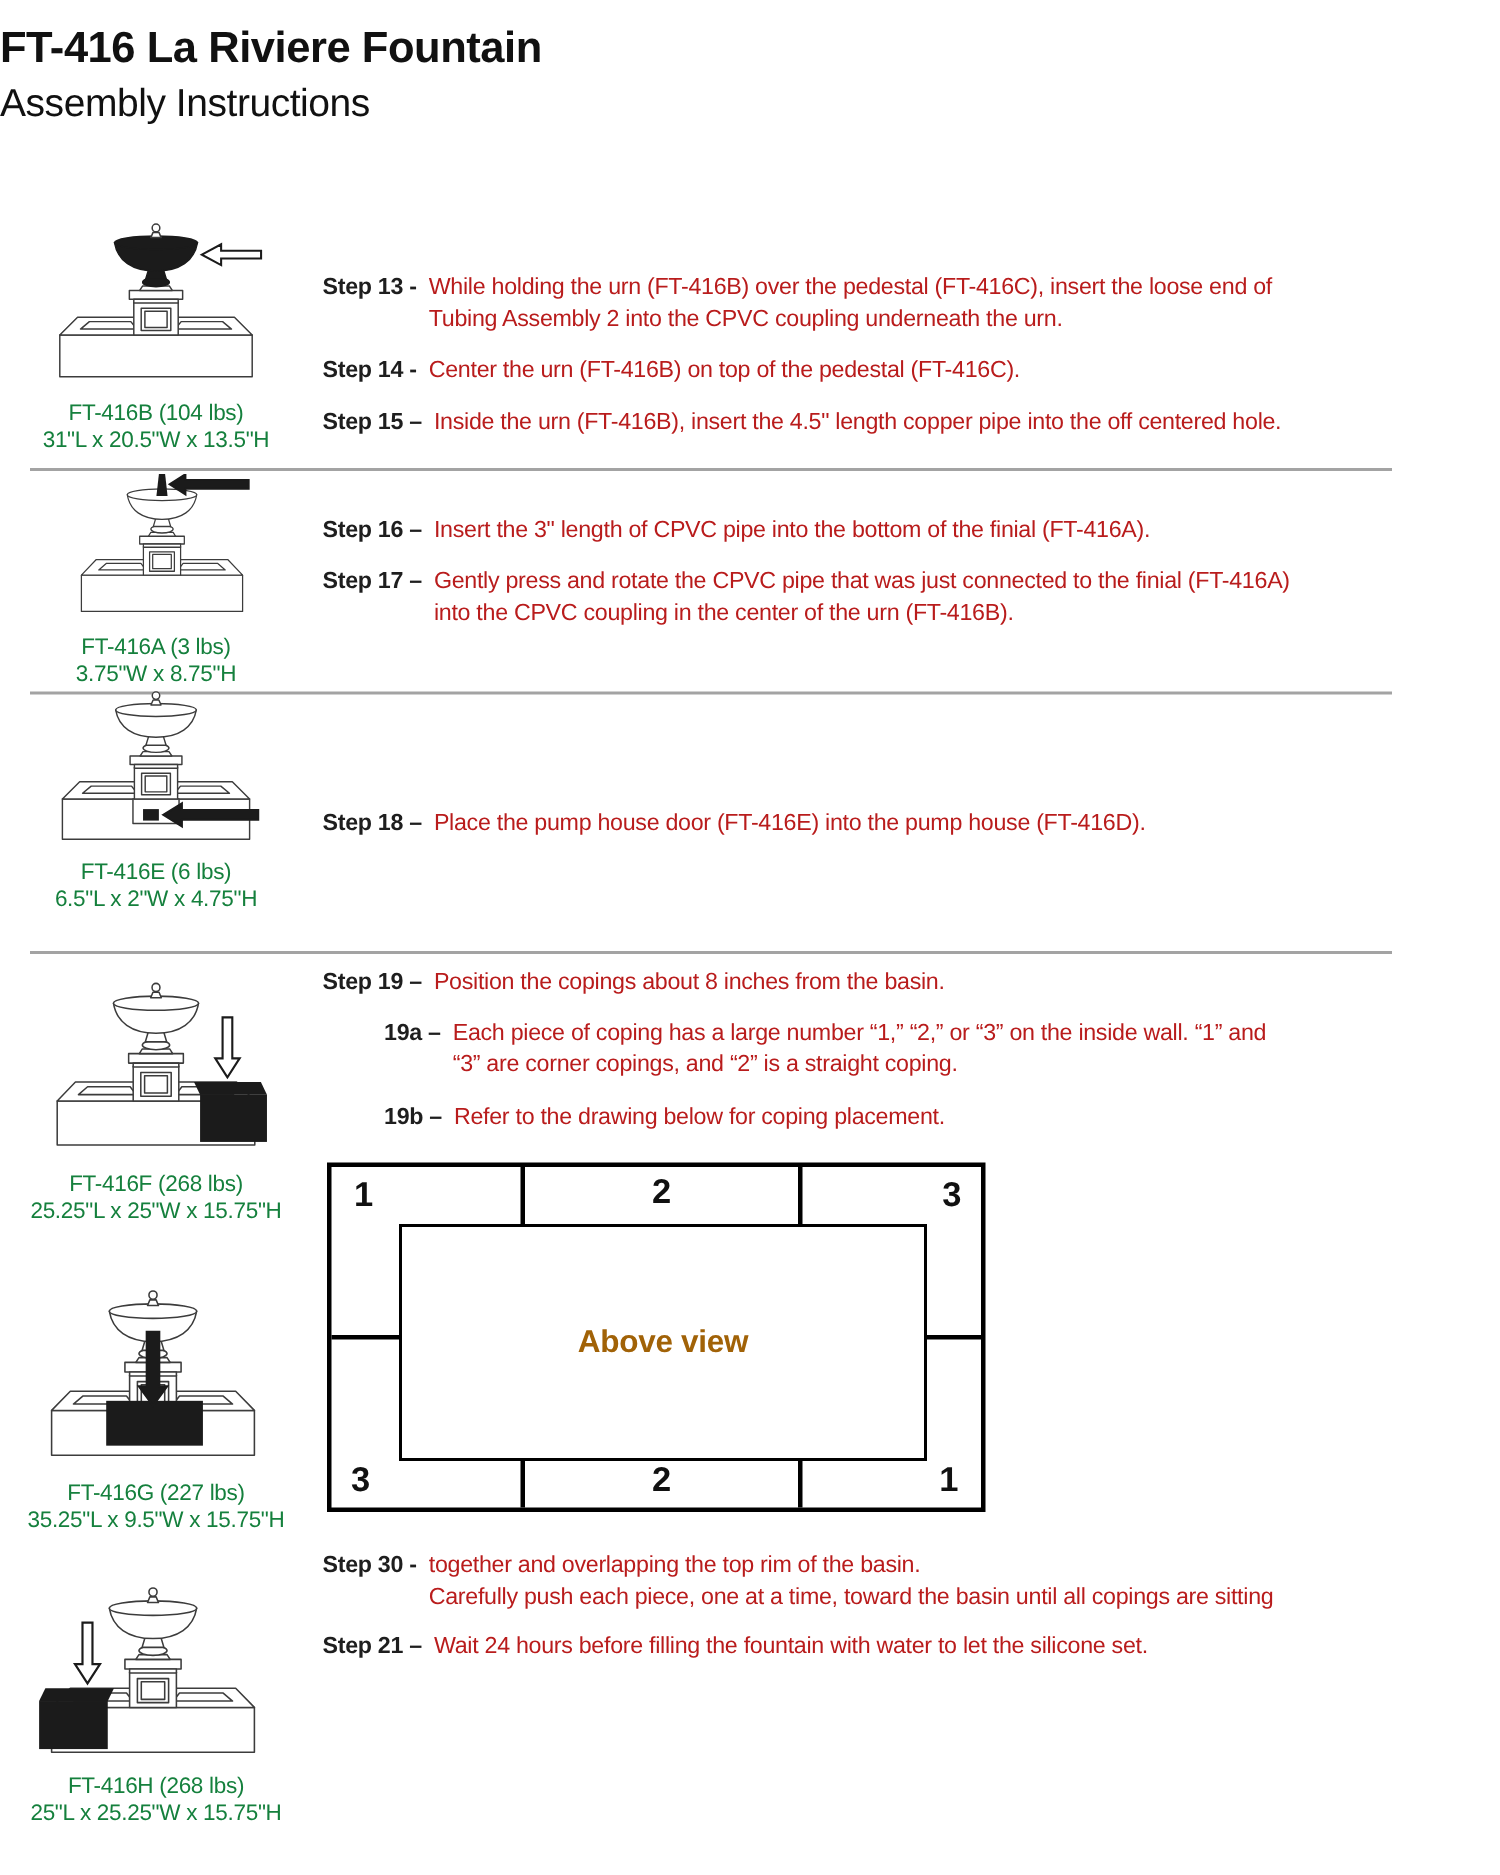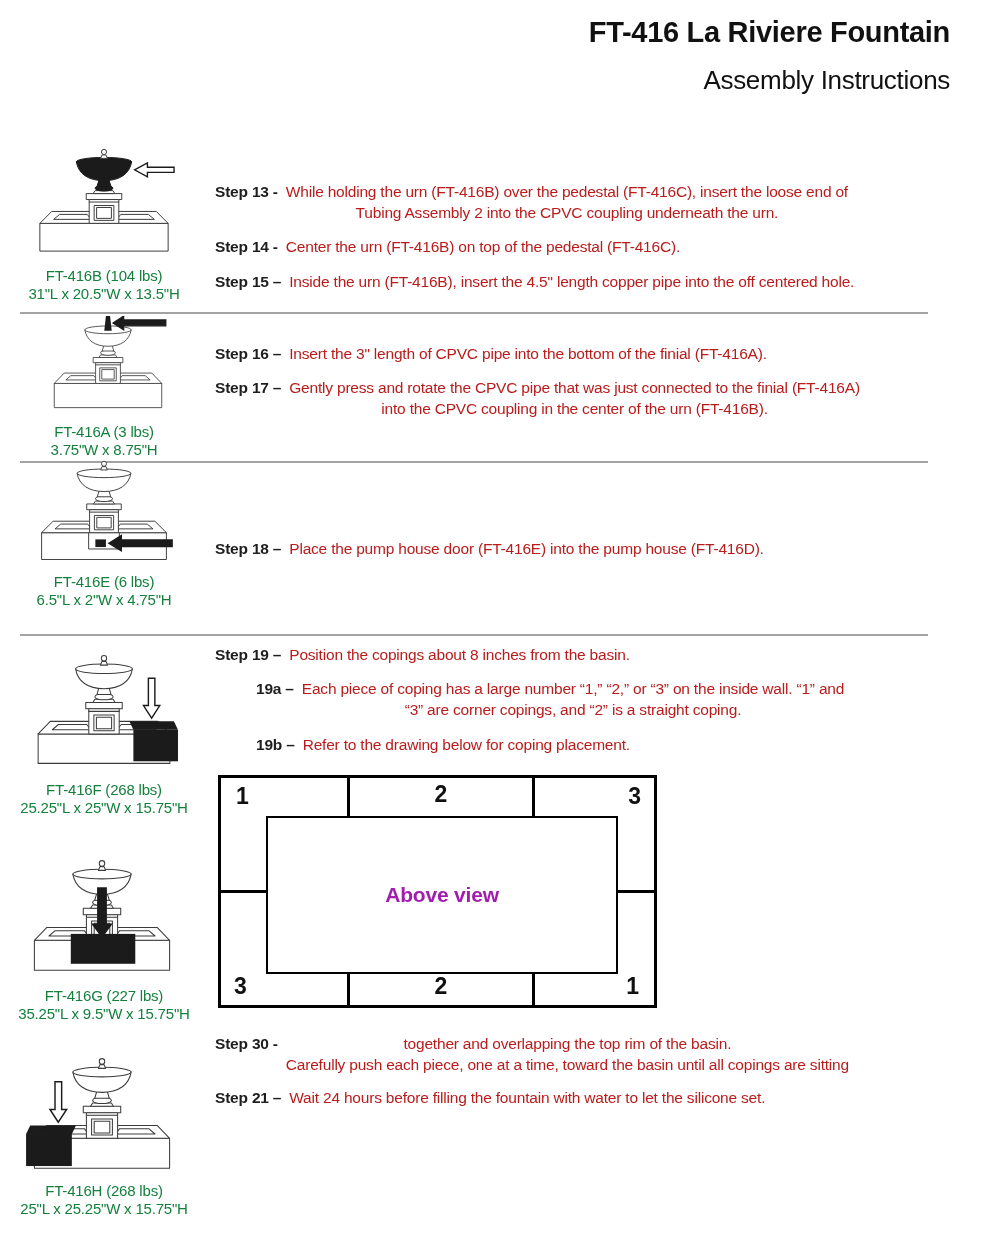--- a/index.html
+++ b/index.html
@@ -1,28 +1,28 @@
 <!DOCTYPE html>
 <html><head>
 <meta charset="utf-8">
 <style>
   html,body{margin:0;padding:0;background:#ffffff;}
   .page{
     position:relative;width:1000px;height:1250px;background:#ffffff;overflow:hidden;
     font-family:"Liberation Sans",sans-serif;color:#2b2b2b;
   }
   
-  .hdr{position:absolute;left:0;top:16px;width:950px;text-align:right;color:#111;}
+  .hdr{position:absolute;left:0;top:16px;width:950px;text-align:left;color:#111;}
   .hdr .t1{font-size:29px;font-weight:bold;letter-spacing:-0.3px;}
-  .hdr .t2{font-size:26px;font-weight:normal;letter-spacing:-0.3px;margin-top:16px;}
+  .hdr .t2{font-size:26px;font-weight:normal;letter-spacing:-0.3px;margin-top:4px;}
   
   .rule{position:absolute;left:20px;width:908px;height:2px;background:#a3a3a3;}
   .rule1{top:312px}.rule2{top:461px}.rule3{top:634px}
   
-  .step{position:absolute;display:flex;align-items:flex-start;font-size:15.5px;line-height:20.5px;letter-spacing:-0.2px;text-align:center;}
+  .step{position:absolute;display:flex;align-items:flex-start;font-size:15.5px;line-height:20.5px;letter-spacing:-0.2px;}
   .step-label{font-weight:bold;white-space:nowrap;margin-right:8px;color:#1e1e1e;}
   .step-text span{display:block;white-space:nowrap;color:#b91c1c;}
   .st13{top:182px;left:215px}.st14{top:237px;left:215px}.st15{top:272px;left:215px}
   .st16{top:344px;left:215px}.st17{top:378px;left:215px}.st18{top:539px;left:215px}
   .st19{top:645px;left:215px}
   .st19a{top:679px;left:256px}.st19b{top:735px;left:256px}
   .st20{top:1034px;left:215px}.st21{top:1088px;left:215px}
   
   .fountain{position:absolute;}
   .f1{left:30px;top:146px;width:148px;height:117px}
@@ -40,21 +40,21 @@
   .dvt1{left:126px;top:0;width:3px;height:38px}
   .dvt2{left:311px;top:0;width:3px;height:38px}
   .dvb1{left:126px;top:192px;width:3px;height:35px}
   .dvb2{left:311px;top:192px;width:3px;height:35px}
   .dhl{left:0;top:112px;width:45px;height:3px}
   .dhr{left:394px;top:112px;width:39px;height:3px}
   .diagram-inner{
     position:absolute;left:45px;top:38px;width:352px;height:158px;border:2.5px solid #000;box-sizing:border-box;
     display:flex;align-items:center;justify-content:center;background:#fff;
   }
-  .diagram-inner .cap{font-size:21px;font-weight:bold;color:#a21caf;letter-spacing:-0.2px;}
+  .diagram-inner .cap{font-size:21px;font-weight:bold;color:#a16207;letter-spacing:-0.2px;}
   .num{position:absolute;font-size:23px;font-weight:bold;color:#111;line-height:1;}
   .n-tl{left:15px;top:7px}
   .n-tc{left:126px;top:5px;width:188px;text-align:center}
   .n-tr{right:13px;top:7px}
   .n-bl{left:13px;top:197px}
   .n-bc{left:126px;top:197px;width:188px;text-align:center}
   .n-br{right:15px;top:197px}
 </style>
 </head>
 <body>

